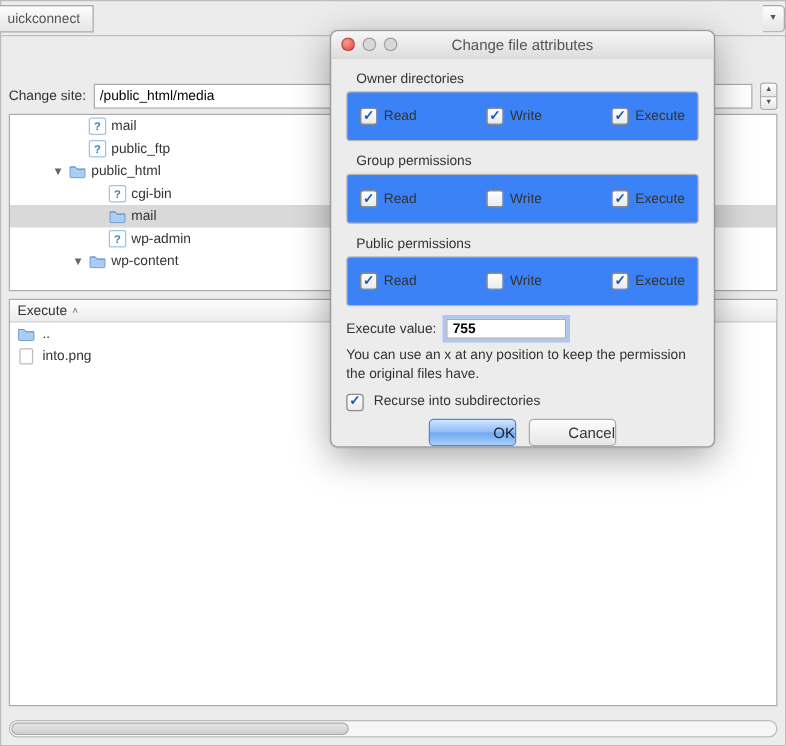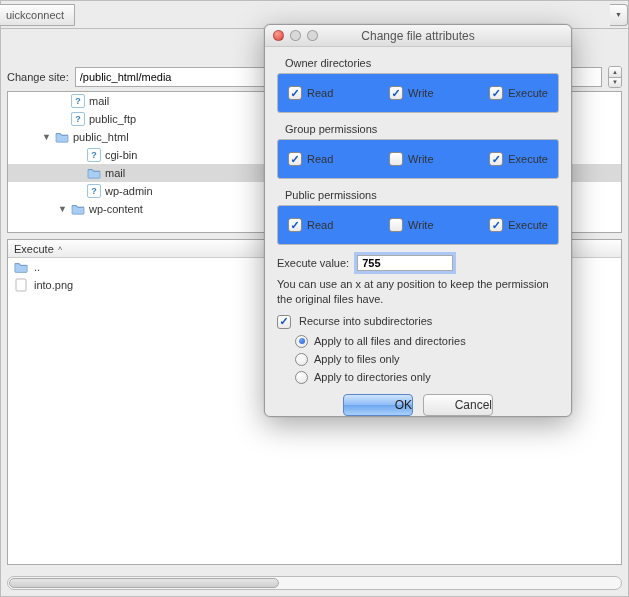--- a/index.html
+++ b/index.html
@@ -451,34 +451,20 @@
       <input value="755" style="">
     </div>
 
     <div class="note">You can use an x at any position to keep the permission the original files have.</div>
 
     <div class="recurse-chk">
       <span class="chkbox checked"></span>
       <span>Recurse into subdirectories</span>
     </div>
 
-    <div class="radio-group" id="radios">
-        <label class="radio">
-          <span class="radiobox on"></span>
-          <span>Apply to all files and directories</span>
-        </label>
-        <label class="radio">
-          <span class="radiobox"></span>
-          <span>Apply to files only</span>
-        </label>
-        <label class="radio">
-          <span class="radiobox"></span>
-          <span>Apply to directories only</span>
-        </label>
-      </div>
 
     <div class="dlg-buttons">
       <div class="btn primary">
         <span>OK</span>
       </div>
       <div class="btn secondary">
         <span>Cancel</span>
       </div>
     </div>
   </div>

